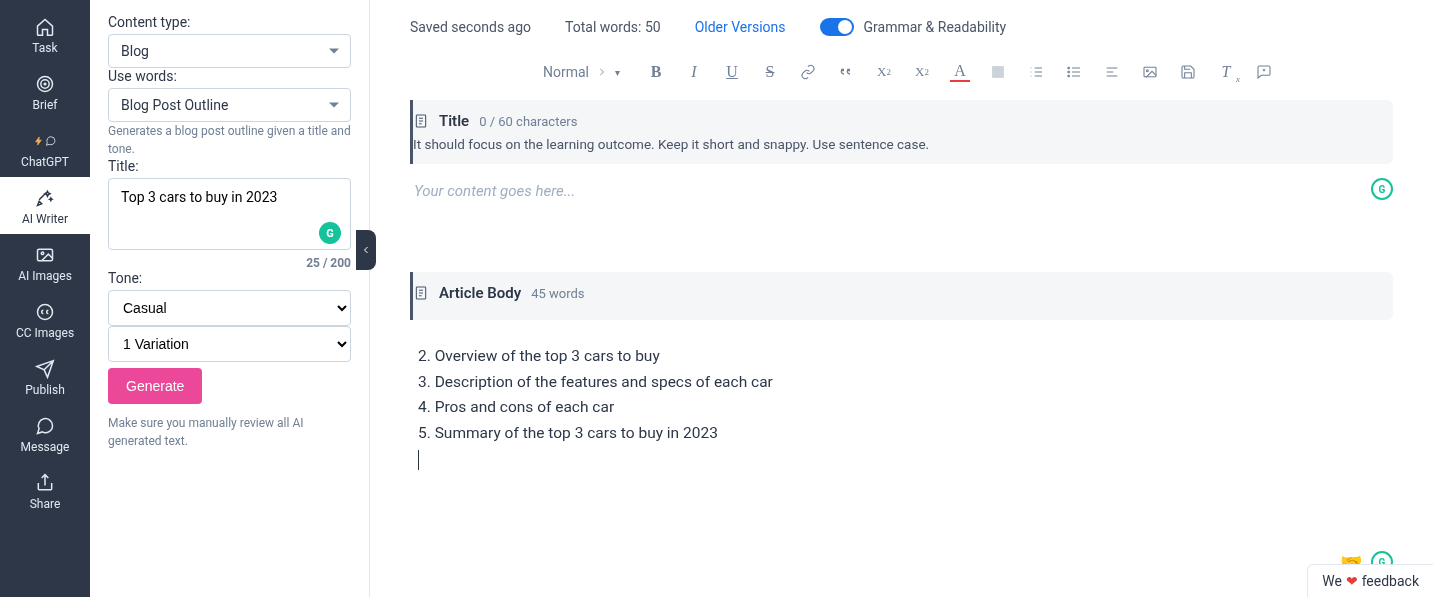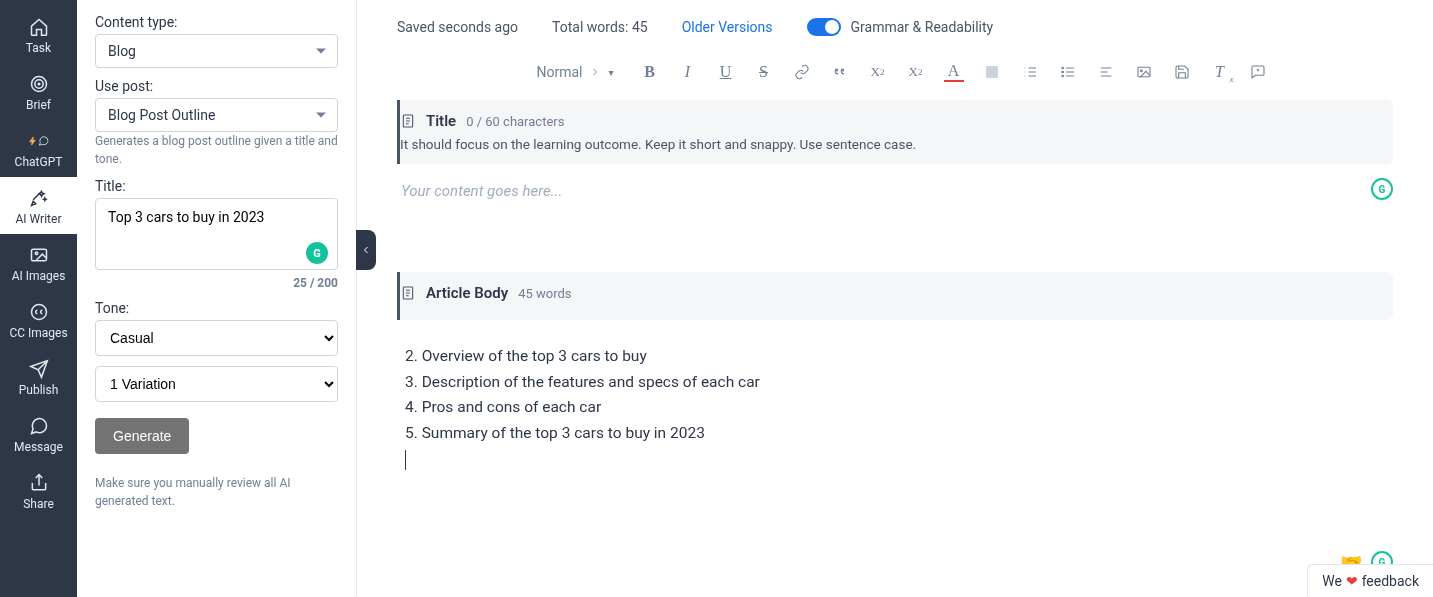--- a/index.html
+++ b/index.html
@@ -1,39 +1,39 @@
 <!DOCTYPE html>
 <html><head>
 <meta charset="utf-8">
 <style>
   * { box-sizing: border-box; margin: 0; padding: 0; }
   html, body { height: 100%; font-family: -apple-system, BlinkMacSystemFont, "Segoe UI", Roboto, sans-serif; color: #2d3748; }
   body { display: flex; width: 1433px; height: 597px; overflow: hidden; background: #fff; }
 
   
-  .nav-rail { width: 77px; background: #2d3748; display: flex; flex-direction: column; padding-top: 6px; flex-shrink: 0; }
+  .nav-rail { width: 90px; background: #2d3748; display: flex; flex-direction: column; padding-top: 6px; flex-shrink: 0; }
   .nav-item { display: flex; flex-direction: column; align-items: center; justify-content: center; padding: 10px 0 8px; cursor: pointer; color: #e2e8f0; font-size: 12px; gap: 3px; }
   .nav-item.active { background: #fff; color: #2d3748; }
   .nav-item .icon { width: 22px; height: 22px; display: flex; align-items: center; justify-content: center; }
   .nav-item svg { width: 20px; height: 20px; stroke: currentColor; fill: none; stroke-width: 1.8; }
   .nav-item.chatgpt svg.bolt { stroke: #f6ad55; fill: #f6ad55; }
 
   
-  .settings { width: 280px; border-right: 1px solid #e2e8f0; padding: 14px 18px; display: flex; flex-direction: column; gap: 10px; overflow-y: auto; position: relative; flex-shrink: 0; }
+  .settings { width: 280px; border-right: 1px solid #e2e8f0; padding: 14px 18px; display: flex; flex-direction: column; gap: 0; overflow-y: auto; position: relative; flex-shrink: 0; }
   .field-label { font-size: 14px; color: #2d3748; margin-bottom: 4px; }
   .select { position: relative; }
   .select-box { width: 100%; border: 1px solid #cbd5e0; border-radius: 4px; padding: 8px 30px 8px 12px; font-size: 14px; background: #fff; cursor: pointer; appearance: none; }
   .select::after { content: ""; position: absolute; right: 12px; top: 50%; width: 0; height: 0; border-left: 5px solid transparent; border-right: 5px solid transparent; border-top: 5px solid #718096; transform: translateY(-50%); pointer-events: none; }
   select.native { width: 100%; border: 1px solid #cbd5e0; border-radius: 4px; padding: 8px 10px; font-size: 14px; background: #fff; cursor: pointer; }
   .helper-text { font-size: 12px; color: #718096; line-height: 1.5; }
   .textarea-wrap { position: relative; }
   textarea { width: 100%; border: 1px solid #cbd5e0; border-radius: 4px; padding: 10px 12px; font-size: 14px; font-family: inherit; resize: none; height: 72px; }
   .grammarly-badge { position: absolute; right: 10px; bottom: 10px; width: 22px; height: 22px; border-radius: 50%; background: #15c39a; color: #fff; display: flex; align-items: center; justify-content: center; font-size: 11px; font-weight: bold; }
   .char-count { text-align: right; font-size: 12px; color: #718096; margin-top: 2px; font-weight: bold; }
-  .generate-btn { background: #737373; color: #fff; border: none; border-radius: 4px; padding: 10px 18px; font-size: 14px; cursor: pointer; align-self: flex-start; margin-top: 6px; }
+  .generate-btn { background: #ec4899; color: #fff; border: none; border-radius: 4px; padding: 10px 18px; font-size: 14px; cursor: pointer; align-self: flex-start; margin-top: 6px; }
 
   
   .collapse-handle { position: absolute; left: 356px; top: 230px; width: 20px; height: 40px; background: #2d3748; border-radius: 0 8px 8px 0; display: flex; align-items: center; justify-content: center; cursor: pointer; z-index: 5; }
   .collapse-handle svg { width: 12px; height: 12px; stroke: #fff; fill: none; stroke-width: 2; }
 
   
   .editor { flex: 1; display: flex; flex-direction: column; padding: 18px 40px 18px 40px; overflow-y: auto; position: relative; }
   .editor-top { display: flex; align-items: center; gap: 34px; font-size: 14px; color: #4a5568; margin-bottom: 20px; }
   .older-link { color: #1a73e8; cursor: pointer; }
   .toggle-wrap { display: flex; align-items: center; gap: 10px; }
@@ -158,21 +158,21 @@
 
 <div class="settings">
   <div>
     <div class="field-label">Content type:</div>
     <div class="select">
       <div class="select-box">Blog</div>
     </div>
   </div>
 
   <div>
-    <div class="field-label">Use post:</div>
+    <div class="field-label">Use words:</div>
     <div class="select">
       <div class="select-box">Blog Post Outline</div>
     </div>
     <div class="helper-text">Generates a blog post outline given a title and tone.</div>
   </div>
 
   <div>
     <div class="field-label">Title:</div>
     <div class="textarea-wrap">
       <textarea style="">Top 3 cars to buy in 2023</textarea>
@@ -201,21 +201,21 @@
 
 <div class="collapse-handle">
   <svg viewBox="0 0 24 24">
       <path d="M15 18l-6-6 6-6"></path>
     </svg>
 </div>
 
 <div class="editor">
   <div class="editor-top">
     <span>Saved seconds ago</span>
-    <span>Total words: 45</span>
+    <span>Total words: 50</span>
     <span class="older-link">Older Versions</span>
     <div class="toggle-wrap">
       <div class="toggle"></div>
       <span>Grammar &amp; Readability</span>
     </div>
   </div>
 
   <div class="toolbar">
     <div class="tb-select">
       <span>Normal</span>

